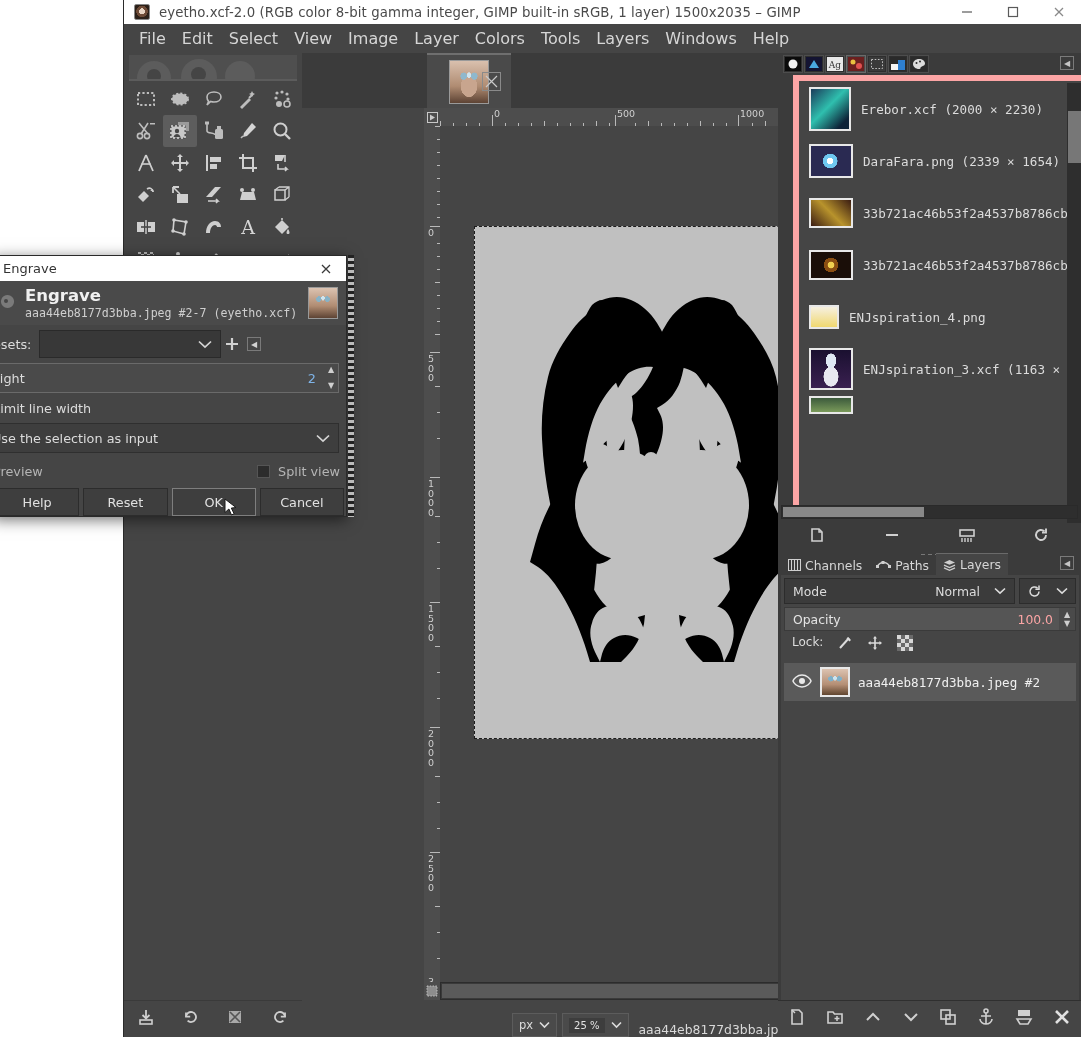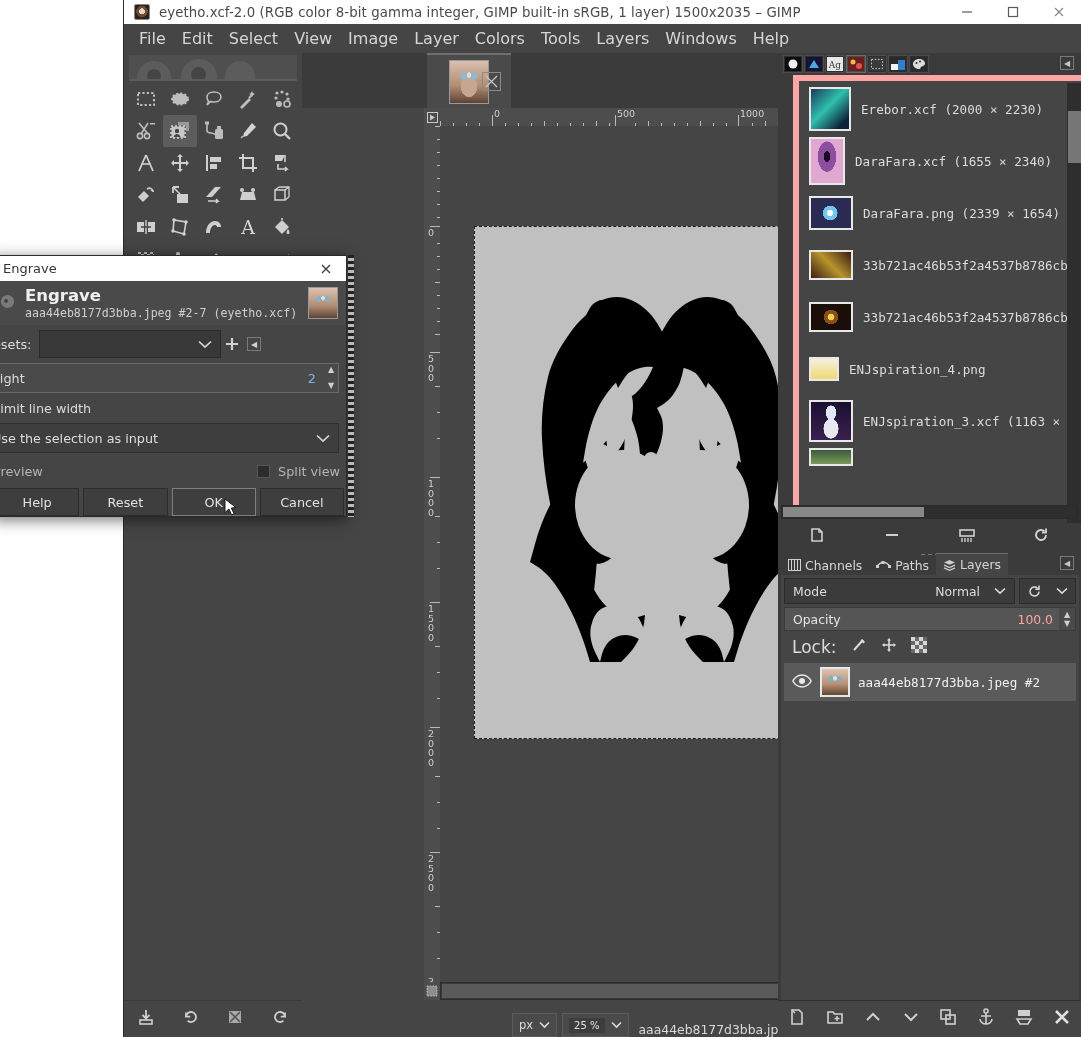--- a/index.html
+++ b/index.html
@@ -256,22 +256,22 @@
     background:#555; border:1px solid #3a3a3a; display:flex; align-items:center;
   }
   .opacity-row .lab { font-size:12.4px; color:#e4e4e4; padding-left:8px; flex:1; }
   .opacity-row .num { font-size:12.4px; color:#fca5a5; padding-right:6px; }
   .opacity-row .spin {
     width:16px; height:22px; background:#4a4a4a; display:flex; flex-direction:column;
     align-items:center; justify-content:center; color:#cfcfcf; font-size:8px; line-height:9px;
   }
   .lock-row {
     position:absolute; left:3px; top:60px; width:292px; height:22px;
-    display:flex; align-items:flex-end; gap:14px; padding-left:8px;
-    font-size:17px; color:#dcdcdc;
+    display:flex; align-items:flex-start; gap:14px; padding-left:8px;
+    font-size:12px; color:#dcdcdc;
   }
   .layer-item {
     position:absolute; left:3px; top:88px; width:292px; height:38px;
     background:#5a5a5a; display:flex; align-items:center; gap:8px; padding-left:8px;
   }
   .layer-item .lthumb {
     width:30px; height:30px; border:2px solid #e8e8e8; flex:none;
     background:
       radial-gradient(ellipse at 50% 36%, #cfe4ee 0 9%, transparent 10%),
       radial-gradient(ellipse at 34% 38%, #7fb0c8 0 11%, transparent 12%),
@@ -903,24 +903,20 @@
       <div class="dock-menu-btn">◀</div>
     </div>
 
     <div class="images-panel">
       <div class="img-list">
         <div class="img-row">
           <div class="thumb" style="width:42px;height:44px;background:linear-gradient(135deg,#1b3b5a,#2fbfae 45%,#0e2338 85%),radial-gradient(circle at 30% 70%,#b04a7a 0 18%,transparent 19%);"></div>
           <div class="name">Erebor.xcf (2000 × 2230)</div>
         </div>
         <div class="img-row">
-          <div class="thumb" style="width:36px;height:48px;background:radial-gradient(ellipse at 50% 40%,#1a0a20 0 14%,#8e4d9e 15% 40%,#e0a8d0 41% 100%),linear-gradient(#e8a8d8,#c06aa8);"></div>
-          <div class="name">DaraFara.xcf (1655 × 2340)</div>
-        </div>
-        <div class="img-row">
           <div class="thumb" style="width:44px;height:34px;background:radial-gradient(circle at 48% 50%,#ffffff 0 12%,#6fc8f0 13% 28%,#2a2a52 29% 100%);"></div>
           <div class="name">DaraFara.png (2339 × 1654)</div>
         </div>
         <div class="img-row">
           <div class="thumb" style="width:44px;height:30px;background:linear-gradient(45deg,#3a1c12,#b8932c 50%,#3a1c12),radial-gradient(circle at 50% 50%,#d4b84a 0 22%,transparent 23%);"></div>
           <div class="name">33b721ac46b53f2a4537b8786cbc92c8e</div>
         </div>
         <div class="img-row">
           <div class="thumb" style="width:44px;height:30px;background:radial-gradient(circle at 50% 50%,#f0d050 0 14%,#8a4e12 15% 30%,#1a0e08 31% 100%);"></div>
           <div class="name">33b721ac46b53f2a4537b8786cbc92c8e</div>

